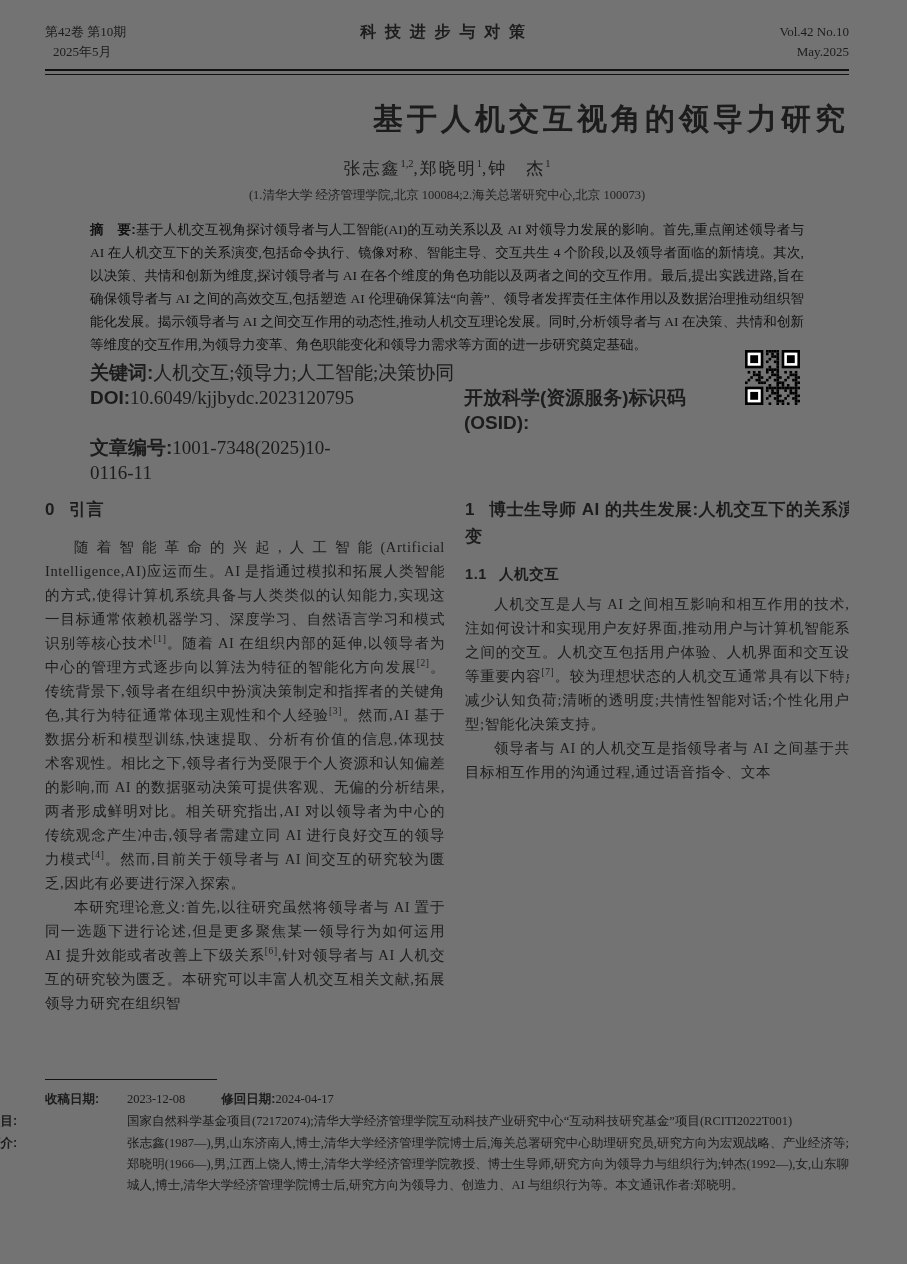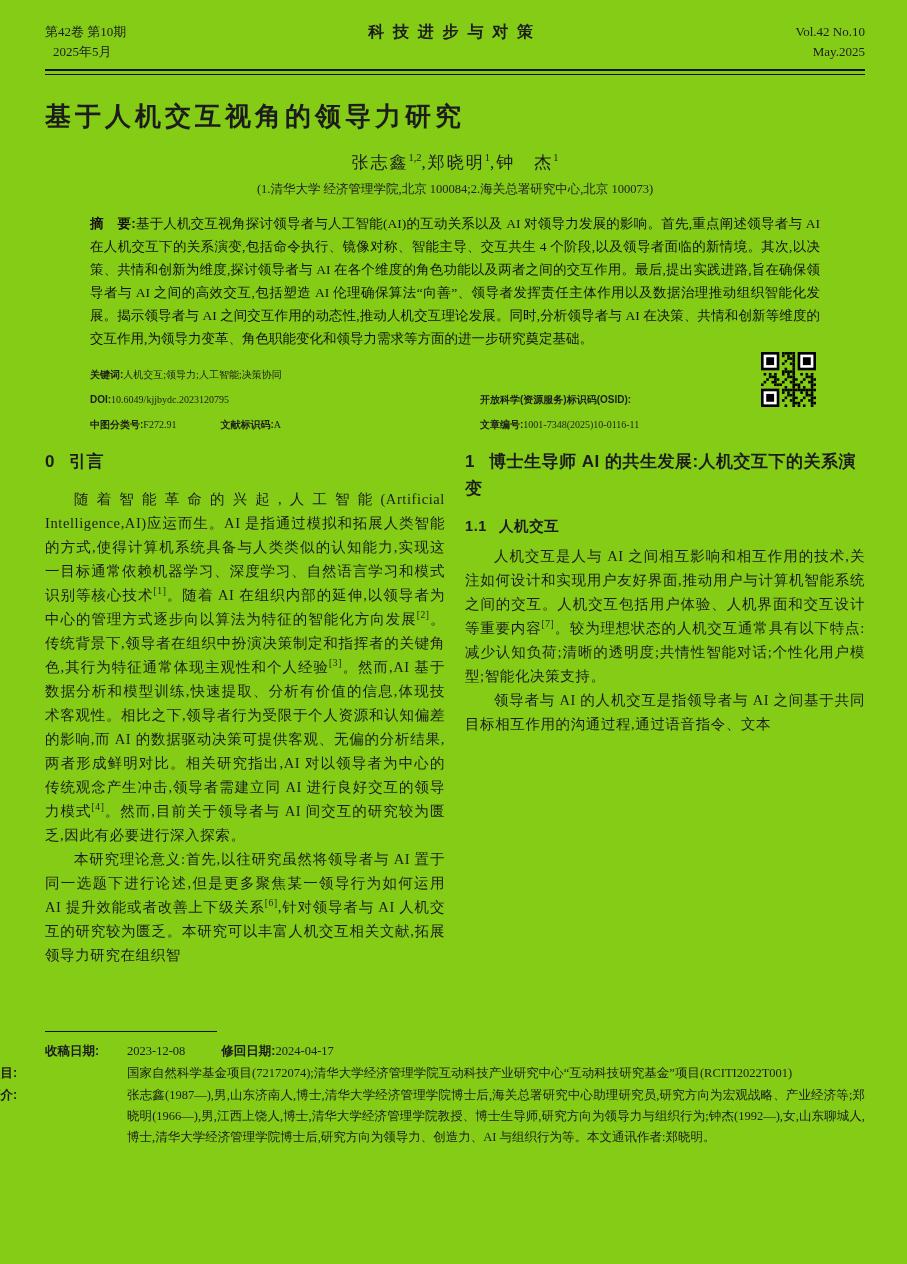--- a/index.html
+++ b/index.html
@@ -1,55 +1,55 @@
 <!DOCTYPE html>
 <html><head>
 <meta charset="utf-8">
 <style>
   html,body { margin:0; padding:0; background:#d9d9d9; }
   .page {
     position:relative;
     width:907px; height:1264px;
     margin:0 auto;
-    background:#84cc16;
+    background:#737373;
     box-sizing:border-box;
-    padding:20px 42px 0 45px;
+    padding:20px 58px 0 45px;
     overflow:hidden;
     font-family:"Liberation Serif", serif;
     color:#1c1c1c;
   }
   
   .jheader { display:flex; align-items:flex-start; font-size:13px; line-height:20px; margin-top:2px; }
   .jh-left  { width:170px; text-align:left; }
   .jh-left .l2 { padding-left:8px; }
   .jh-center { flex:1; text-align:center; }
   .jh-center .cn { font-size:16px; letter-spacing:0.55em; font-weight:bold; font-family:"Liberation Serif", serif; }
   .jh-center .en { font-size:13.5px; margin-top:2px; }
   .jh-right { width:170px; text-align:right; }
   .rule-double { margin-top:7px; height:3px; border-top:2.2px solid #111; border-bottom:1px solid #111; }
 
   
   .art-title {
-    margin:24px 0 0 0; text-align:left;
+    margin:24px 0 0 0; text-align:right;
     font-family:Liberation Mono, monospace;
-    font-size:26px; font-weight:bold; letter-spacing:4px;
+    font-size:30px; font-weight:bold; letter-spacing:4px;
   }
   .authors { margin-top:17px; text-align:center; font-size:17px; letter-spacing:2px; }
   .authors sup { font-size:10.5px; letter-spacing:0; }
   .affil { margin-top:7px; text-align:center; font-size:12.5px; color:#222; }
 
   
   .abstract {
     margin:14px 45px 0 45px;
     font-size:13.5px; line-height:23px; text-align:justify;
     color:#111;
   }
   .lab { font-family:"Liberation Sans", sans-serif; font-weight:bold; font-style:normal; }
   .abstract sup, .bodycol sup { font-size:9.5px; line-height:0; }
-  .meta { position:relative; margin:12px 45px 0 45px; font-size:10px; line-height:25px; }
+  .meta { position:relative; margin:4px 45px 0 45px; font-size:19px; line-height:25px; }
   .meta-row { display:flex; }
   .meta-left { flex:1; }
   .meta-right { width:340px; padding-right:62px; box-sizing:border-box; }
   .clc-gap { display:inline-block; width:44px; }
   .qr { position:absolute; right:4px; top:-10px; width:55px; height:55px; }
 
   
   .bodycols {
     display:grid; grid-template-columns:400px 400px; column-gap:20px;
     margin-top:7px; height:577px; overflow:hidden;
@@ -114,23 +114,20 @@
     </div>
     <div class="meta-row">
       <div class="meta-left">
         <b class="lab">DOI:</b><span>10.6049/kjjbydc.2023120795</span>
       </div>
       <div class="meta-right">
         <b class="lab">开放科学(资源服务)标识码(OSID):</b>
       </div>
     </div>
     <div class="meta-row">
-      <div class="meta-left">
-        <b class="lab">中图分类号:</b><span>F272.91</span><span class="clc-gap"></span><b class="lab">文献标识码:</b><span>A</span>
-      </div>
       <div class="meta-right">
         <b class="lab">文章编号:</b><span>1001-7348(2025)10-0116-11</span>
       </div>
     </div>
     <div class="qr"><svg width="55" height="55" viewBox="0 0 55.02 55.02" xmlns="http://www.w3.org/2000/svg">
           <rect x="20.96" y="0" width="2.62" height="2.62" fill="#000"></rect>
           <rect x="23.580000000000002" y="0" width="2.62" height="2.62" fill="#000"></rect>
           <rect x="26.200000000000003" y="0" width="2.62" height="2.62" fill="#000"></rect>
           <rect x="28.82" y="0" width="2.62" height="2.62" fill="#000"></rect>
           <rect x="31.44" y="0" width="2.62" height="2.62" fill="#000"></rect>

